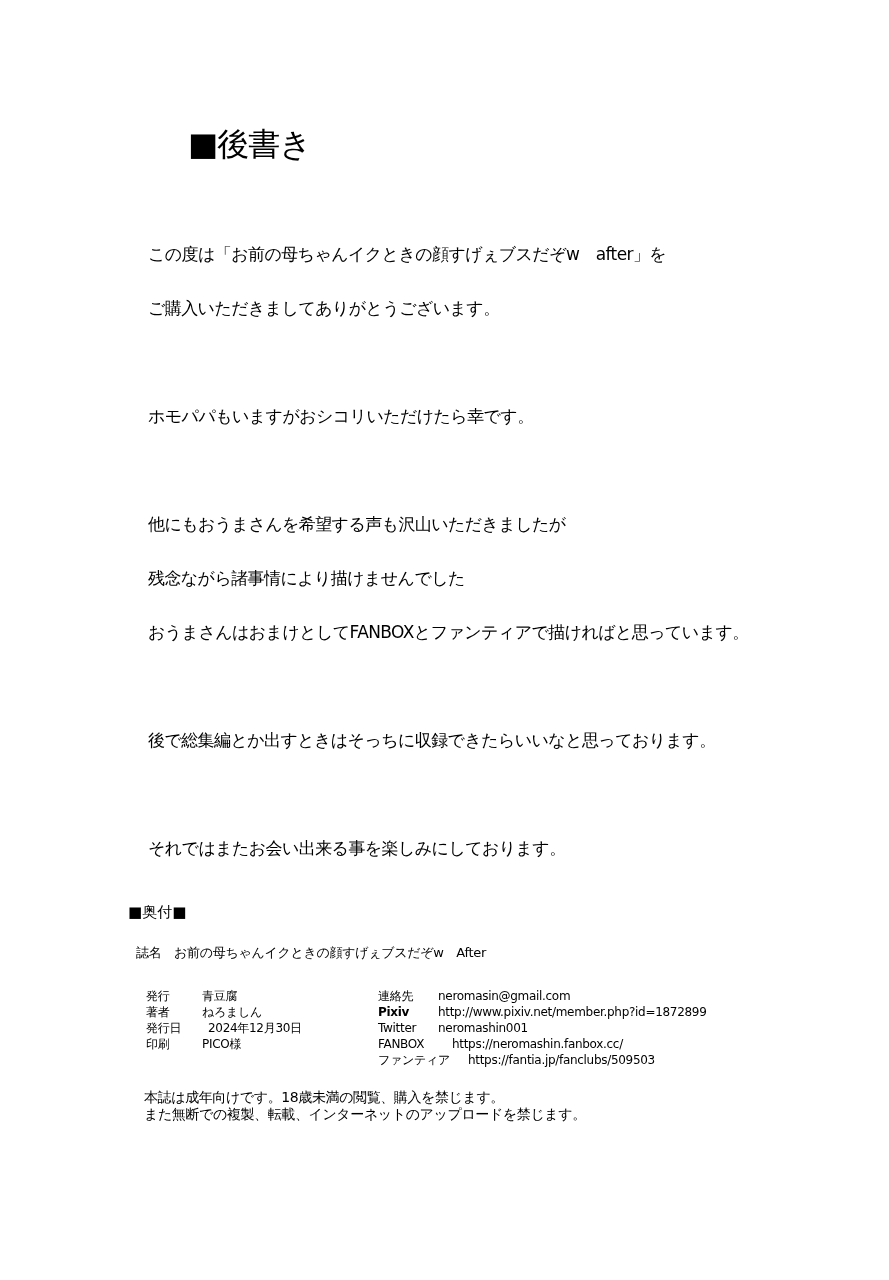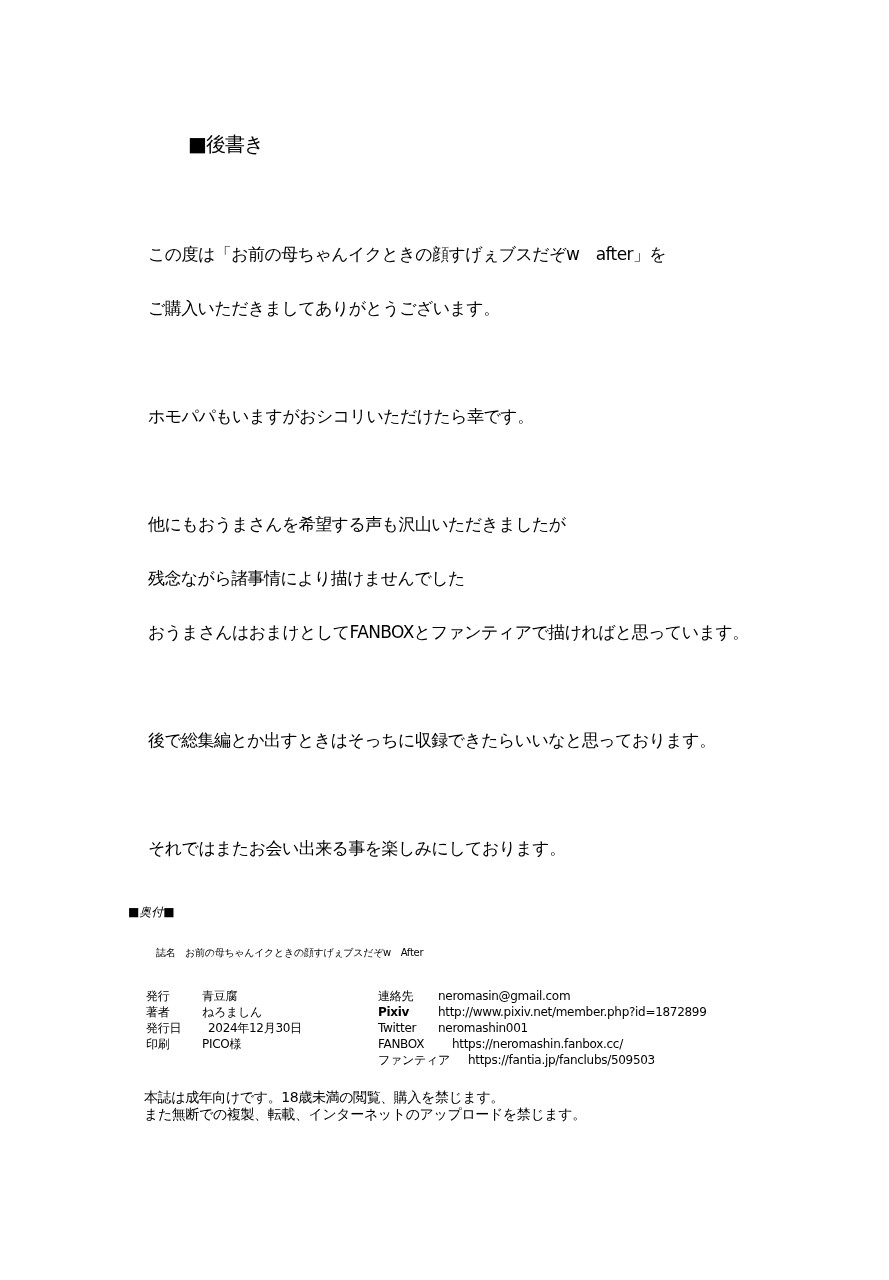--- a/index.html
+++ b/index.html
@@ -12,21 +12,21 @@
     height: 1280px;
     position: relative;
     overflow: hidden;
     color: #000000;
     font-family: "DejaVu Sans", "Liberation Sans", sans-serif;
   }
   .page-title {
     position: absolute;
     left: 188px;
     top: 124px;
-    font-size: 20px;
+    font-size: 32px;
     line-height: 40px;
     letter-spacing: -1px;
     white-space: nowrap;
   }
   .body-text {
     position: absolute;
     left: 148px;
     top: 209px;
     width: 700px;
     font-size: 17px;
@@ -38,30 +38,29 @@
     white-space: pre;
   }
   .line {
     display: block;
     white-space: pre;
   }
   .colophon-heading {
     position: absolute;
     left: 128px;
     top: 903px;
-    font-size: 12px;
+    font-size: 15px;
     line-height: 18px;
     white-space: nowrap;
-    font-style: italic;
   }
   .colophon-title-row {
     position: absolute;
-    left: 156px;
+    left: 136px;
     top: 944px;
-    font-size: 10px;
+    font-size: 13px;
     line-height: 18px;
     white-space: pre;
     letter-spacing: -0.3px;
   }
   .colophon-left {
     position: absolute;
     left: 146px;
     top: 988px;
     font-size: 12px;
     line-height: 16px;

